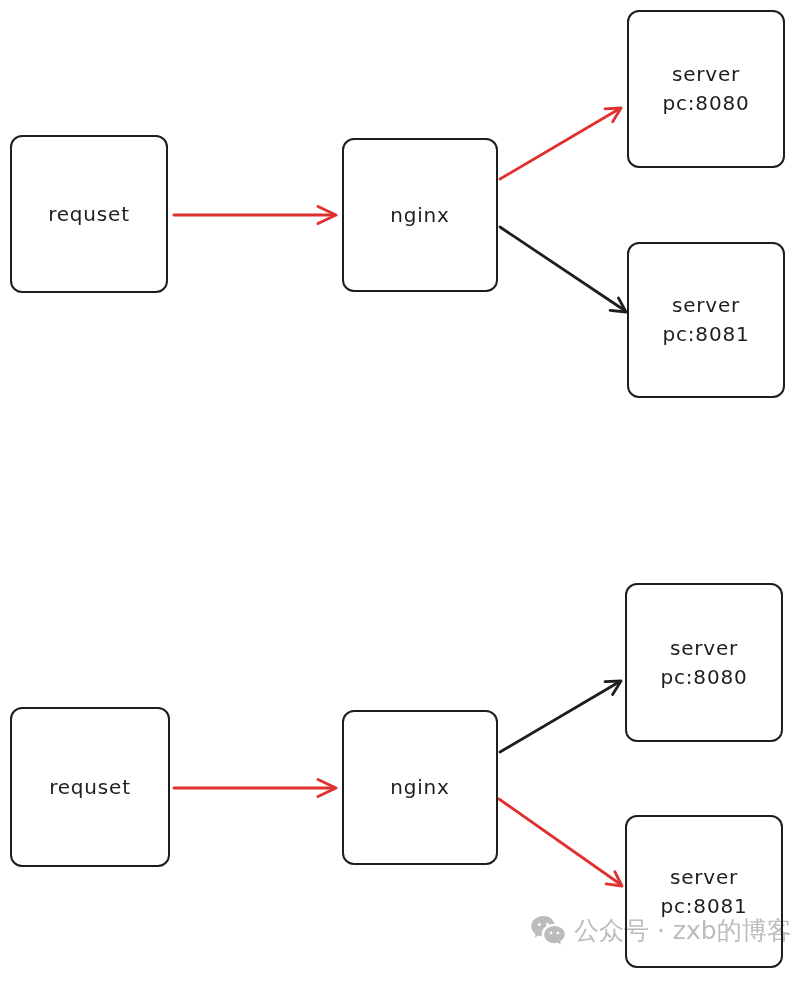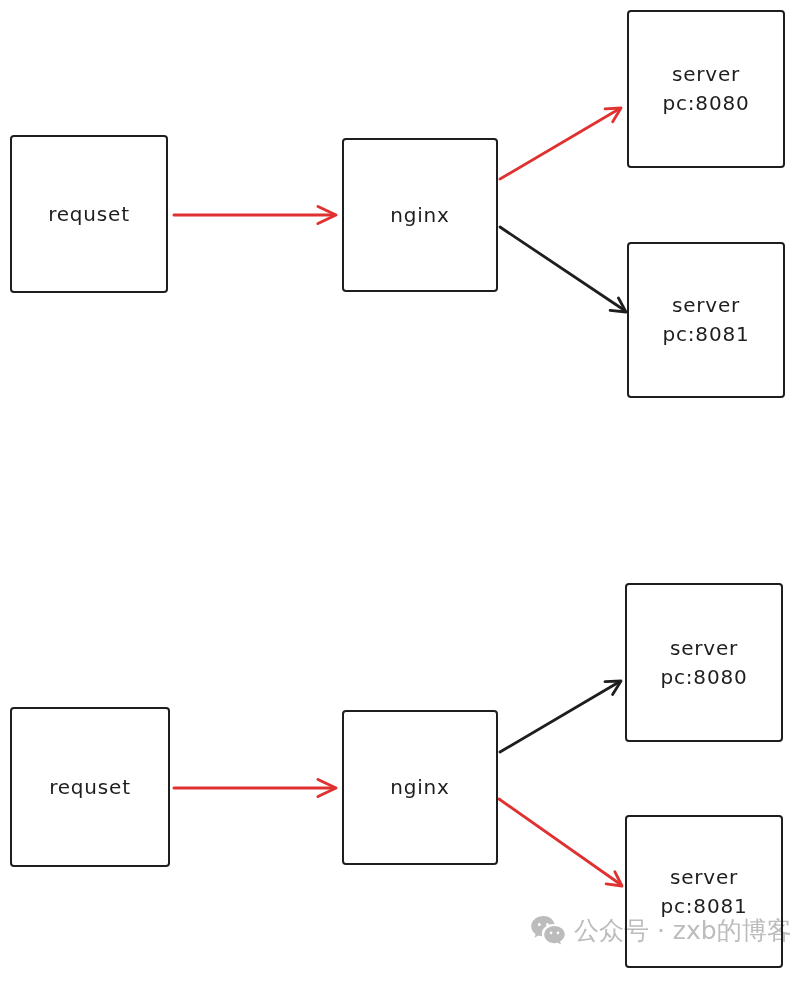--- a/index.html
+++ b/index.html
@@ -22,21 +22,21 @@
     pointer-events:none;
   }
   .edges line,.edges polyline{
     fill:none;
     stroke-linecap:round;
     stroke-linejoin:round;
   }
   .node{
     position:absolute;z-index:3;
     border:2.6px solid var(--ink);
-    border-radius:4px;
+    border-radius:12px;
     background:transparent;
     display:flex;flex-direction:column;
     align-items:center;justify-content:center;
     color:var(--ink);
     font-size:20px;
     letter-spacing:0.8px;
     line-height:1.45;
     text-align:center;
   }
   .node .lbl{display:block;}

